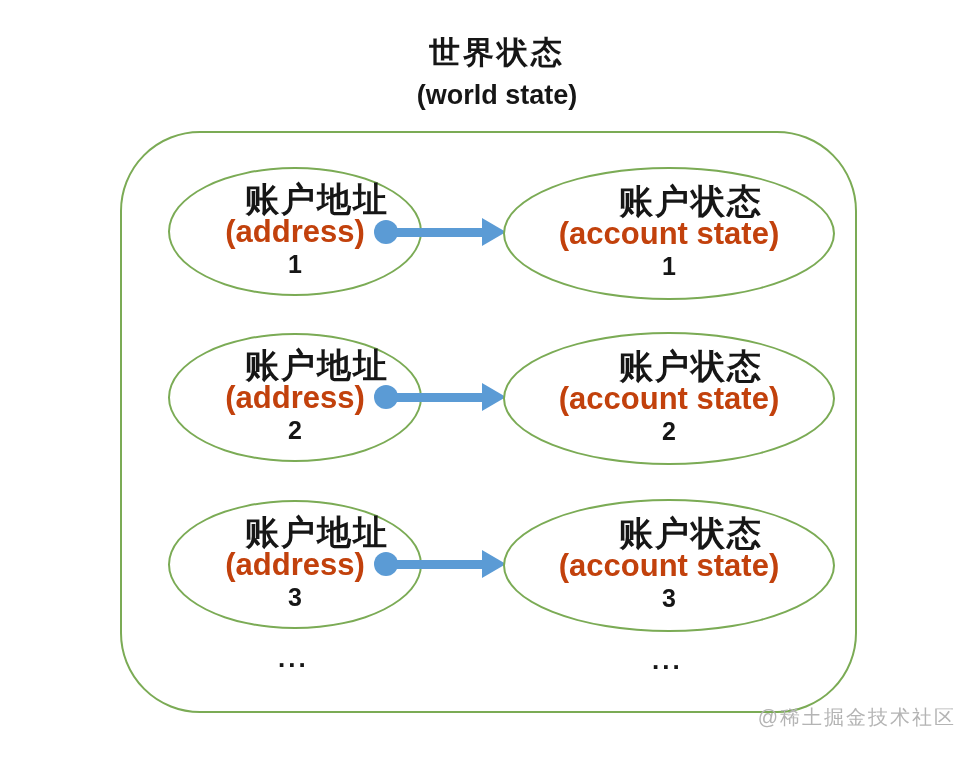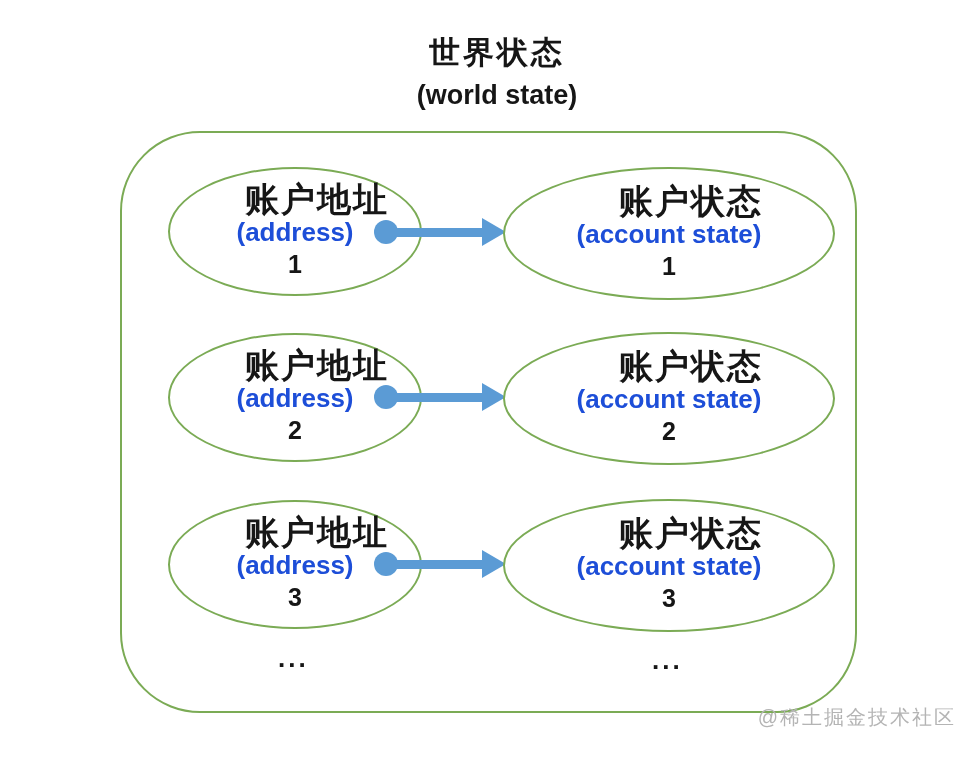--- a/index.html
+++ b/index.html
@@ -70,24 +70,24 @@
   }
   .line-zh {
     font-size: 34px;
     font-weight: 600;
     letter-spacing: 2px;
     line-height: 33px;
     color: #161616;
     margin-left: 44px;
   }
   .line-en {
-    font-size: 26px;
+    font-size: 31px;
     font-weight: 600;
     line-height: 32px;
-    color: #1d4ed8;
+    color: #c2410c;
   }
   .line-num {
     font-size: 25px;
     font-weight: 600;
     line-height: 32px;
     color: #161616;
   }
   .arrow {
     position: absolute;
     left: 252px;

